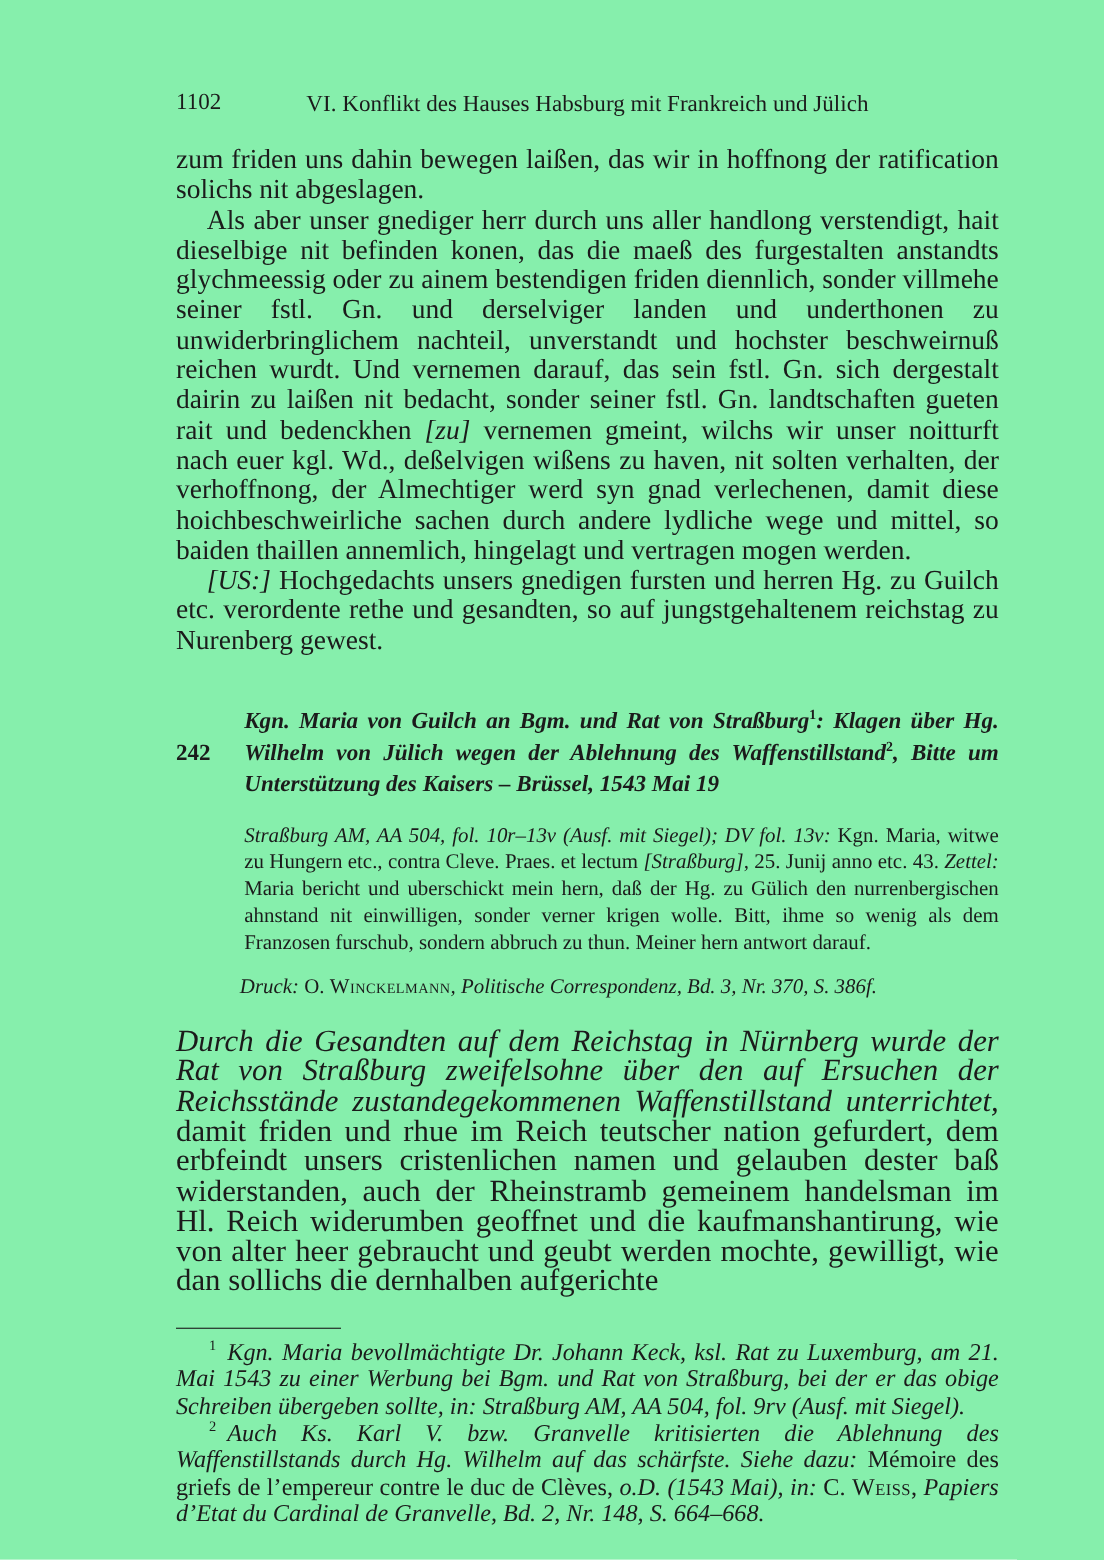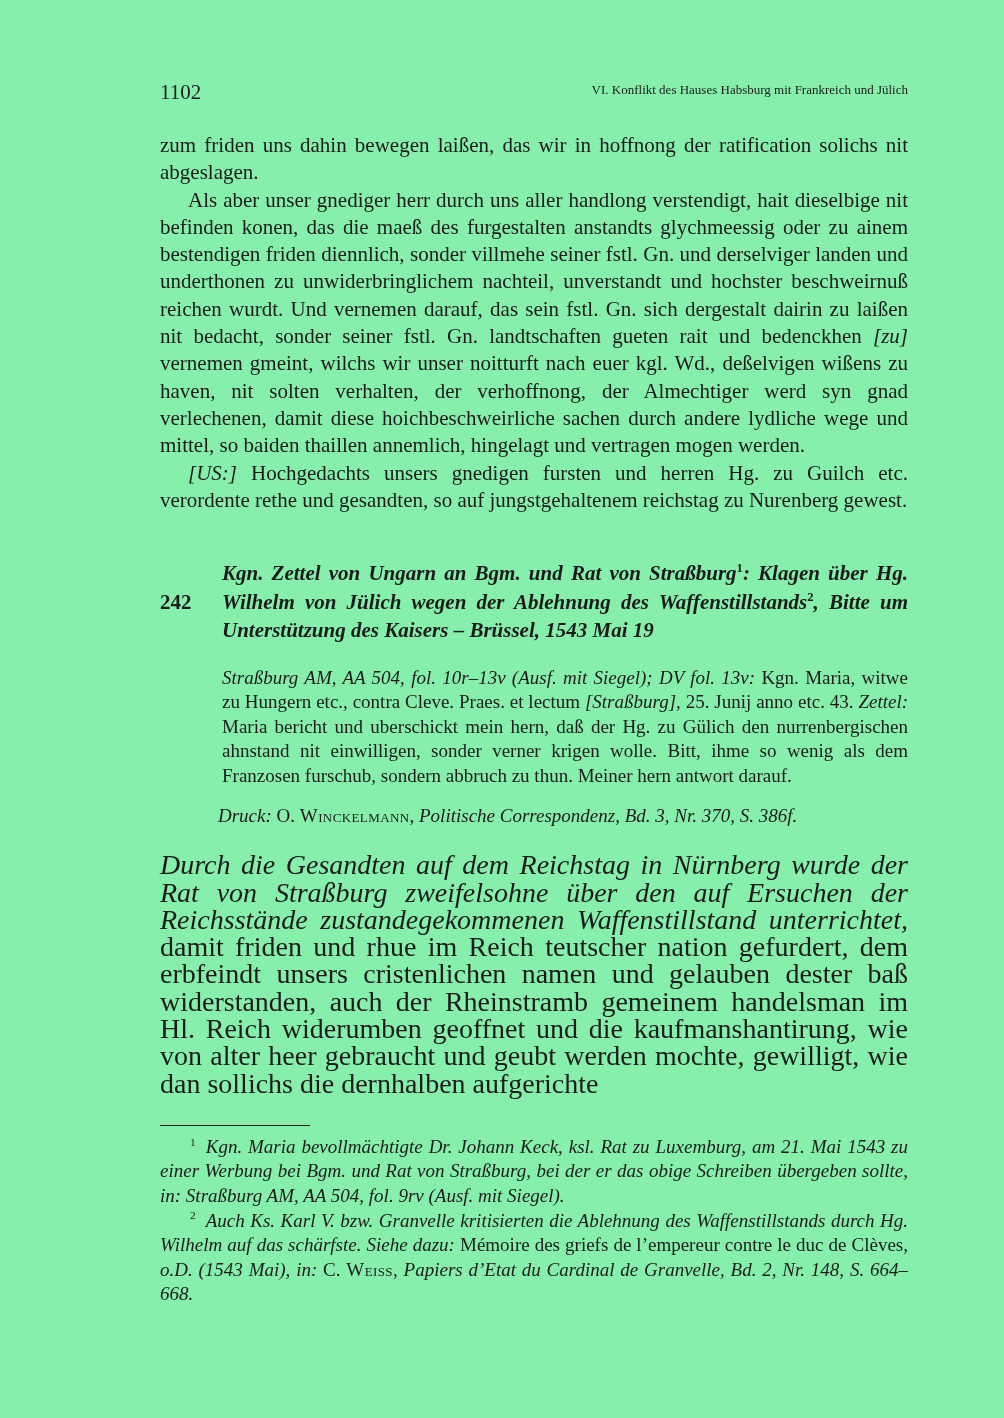--- a/index.html
+++ b/index.html
@@ -25,27 +25,27 @@
     margin-bottom: 22px;
   }
   .pagenum {
     position: absolute;
     left: 0;
     top: 0;
     font-size: 21px;
   }
   .head-title {
     display: block;
-    text-align: right;
-    font-size: 13px;
+    text-align: center;
+    font-size: 21px;
     padding-top: 2px;
   }
   
   .bodytext {
-    font-size: 21px;
+    font-size: 25px;
     line-height: 27.3px;
     text-align: justify;
   }
   .indent { text-indent: 28px; }
   .it { font-style: italic; }
   .sc { font-variant: small-caps; letter-spacing: 0.4px; }
   .sup {
     font-size: 0.6em;
     vertical-align: super;
     line-height: 0;
@@ -93,21 +93,21 @@
   }
   
   .fn-rule {
     width: 150px;
     height: 0;
     border-top: 1.5px solid #1b1b1b;
     margin-top: 28px;
     margin-bottom: 9px;
   }
   .footnote {
-    font-size: 19px;
+    font-size: 22px;
     line-height: 24.6px;
     text-align: justify;
     text-indent: 30px;
   }
   .footnote .sup { margin-right: 10px; }
 </style>
 </head>
 <body>
 
 <div class="page">
@@ -120,21 +120,21 @@
   <main>
 
     <p class="bodytext"><span>zum friden uns dahin bewegen laißen, das wir in hoffnong der ratification solichs nit abgeslagen.</span></p>
 
     <p class="bodytext indent"><span>Als aber unser gnediger herr durch uns aller handlong verstendigt, hait dieselbige nit befinden konen, das die maeß des furgestalten anstandts glychmeessig oder zu ainem bestendigen friden diennlich, sonder villmehe seiner fstl. Gn. und derselviger landen und underthonen zu unwiderbringlichem nachteil, unverstandt und hochster beschweirnuß reichen wurdt. Und vernemen darauf, das sein fstl. Gn. sich dergestalt dairin zu laißen nit bedacht, sonder seiner fstl. Gn. landtschaften gueten rait und bedenckhen </span><span class="it">[zu]</span><span> vernemen gmeint, wilchs wir unser noitturft nach euer kgl. Wd., deßelvigen wißens zu haven, nit solten verhalten, der verhoffnong, der Almechtiger werd syn gnad verlechenen, damit diese hoichbeschweirliche sachen durch andere lydliche wege und mittel, so baiden thaillen annemlich, hingelagt und vertragen mogen werden.</span></p>
 
     <p class="bodytext indent"><span class="it">[US:]</span><span> Hochgedachts unsers gnedigen fursten und herren Hg. zu Guilch etc. verordente rethe und gesandten, so auf jungstgehaltenem reichstag zu Nurenberg gewest.</span></p>
 
     <section class="entry">
       <div class="entry-number">242</div>
-      <h2 class="entry-title"><span>Kgn. Zettel von Ungarn an Bgm. und Rat von Straßburg</span><span class="sup">1</span><span>: Klagen über Hg. Wilhelm von Jülich wegen der Ablehnung des Waffenstillstands</span><span class="sup">2</span><span>, Bitte um Unterstützung des Kaisers – Brüssel, 1543 Mai 19</span></h2>
+      <h2 class="entry-title"><span>Kgn. Maria von Guilch an Bgm. und Rat von Straßburg</span><span class="sup">1</span><span>: Klagen über Hg. Wilhelm von Jülich wegen der Ablehnung des Waffenstillstand</span><span class="sup">2</span><span>, Bitte um Unterstützung des Kaisers – Brüssel, 1543 Mai 19</span></h2>
     </section>
 
     <p class="source"><span class="it">Straßburg AM, AA 504, fol. 10r–13v (Ausf. mit Siegel); DV fol. 13v:</span><span> Kgn. Maria, witwe zu Hungern etc., contra Cleve. Praes. et lectum </span><span class="it">[Straßburg]</span><span>, 25. Junij anno etc. 43. </span><span class="it">Zettel:</span><span> Maria bericht und uberschickt mein hern, daß der Hg. zu Gülich den nurrenbergischen ahnstand nit einwilligen, sonder verner krigen wolle. Bitt, ihme so wenig als dem Franzosen furschub, sondern abbruch zu thun. Meiner hern antwort darauf.</span></p>
 
     <p class="druck"><span class="it">Druck:</span><span> O. </span><span class="sc">Winckelmann</span><span class="it">, Politische Correspondenz, Bd. 3, Nr. 370, S. 386f.</span></p>
 
     <p class="commentary"><span class="it">Durch die Gesandten auf dem Reichstag in Nürnberg wurde der Rat von Straßburg zweifelsohne über den auf Ersuchen der Reichsstände zustandegekommenen Waffenstillstand unterrichtet,</span><span> damit friden und rhue im Reich teutscher nation gefurdert, dem erbfeindt unsers cristenlichen namen und gelauben dester baß widerstanden, auch der Rheinstramb gemeinem handelsman im Hl. Reich widerumben geoffnet und die kaufmanshantirung, wie von alter heer gebraucht und geubt werden mochte, gewilligt, wie dan sollichs die dernhalben aufgerichte</span></p>
 
     <div class="fn-rule"></div>
 

